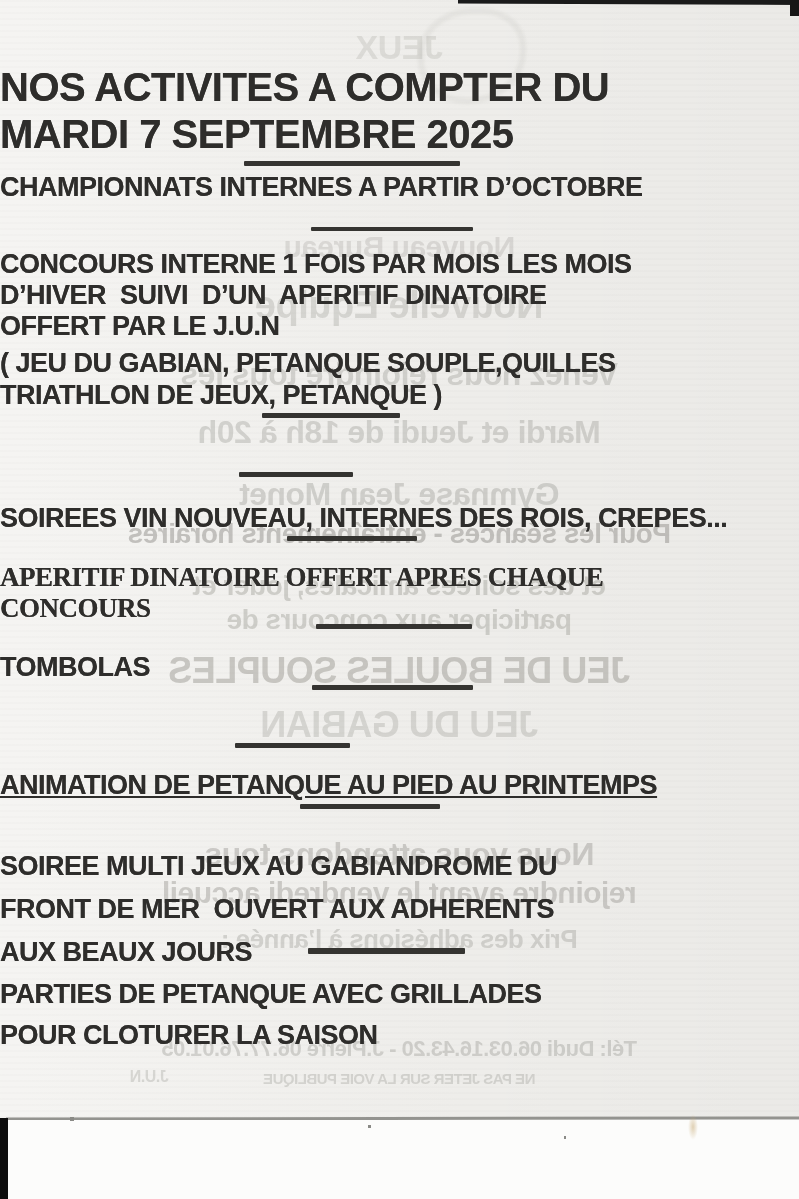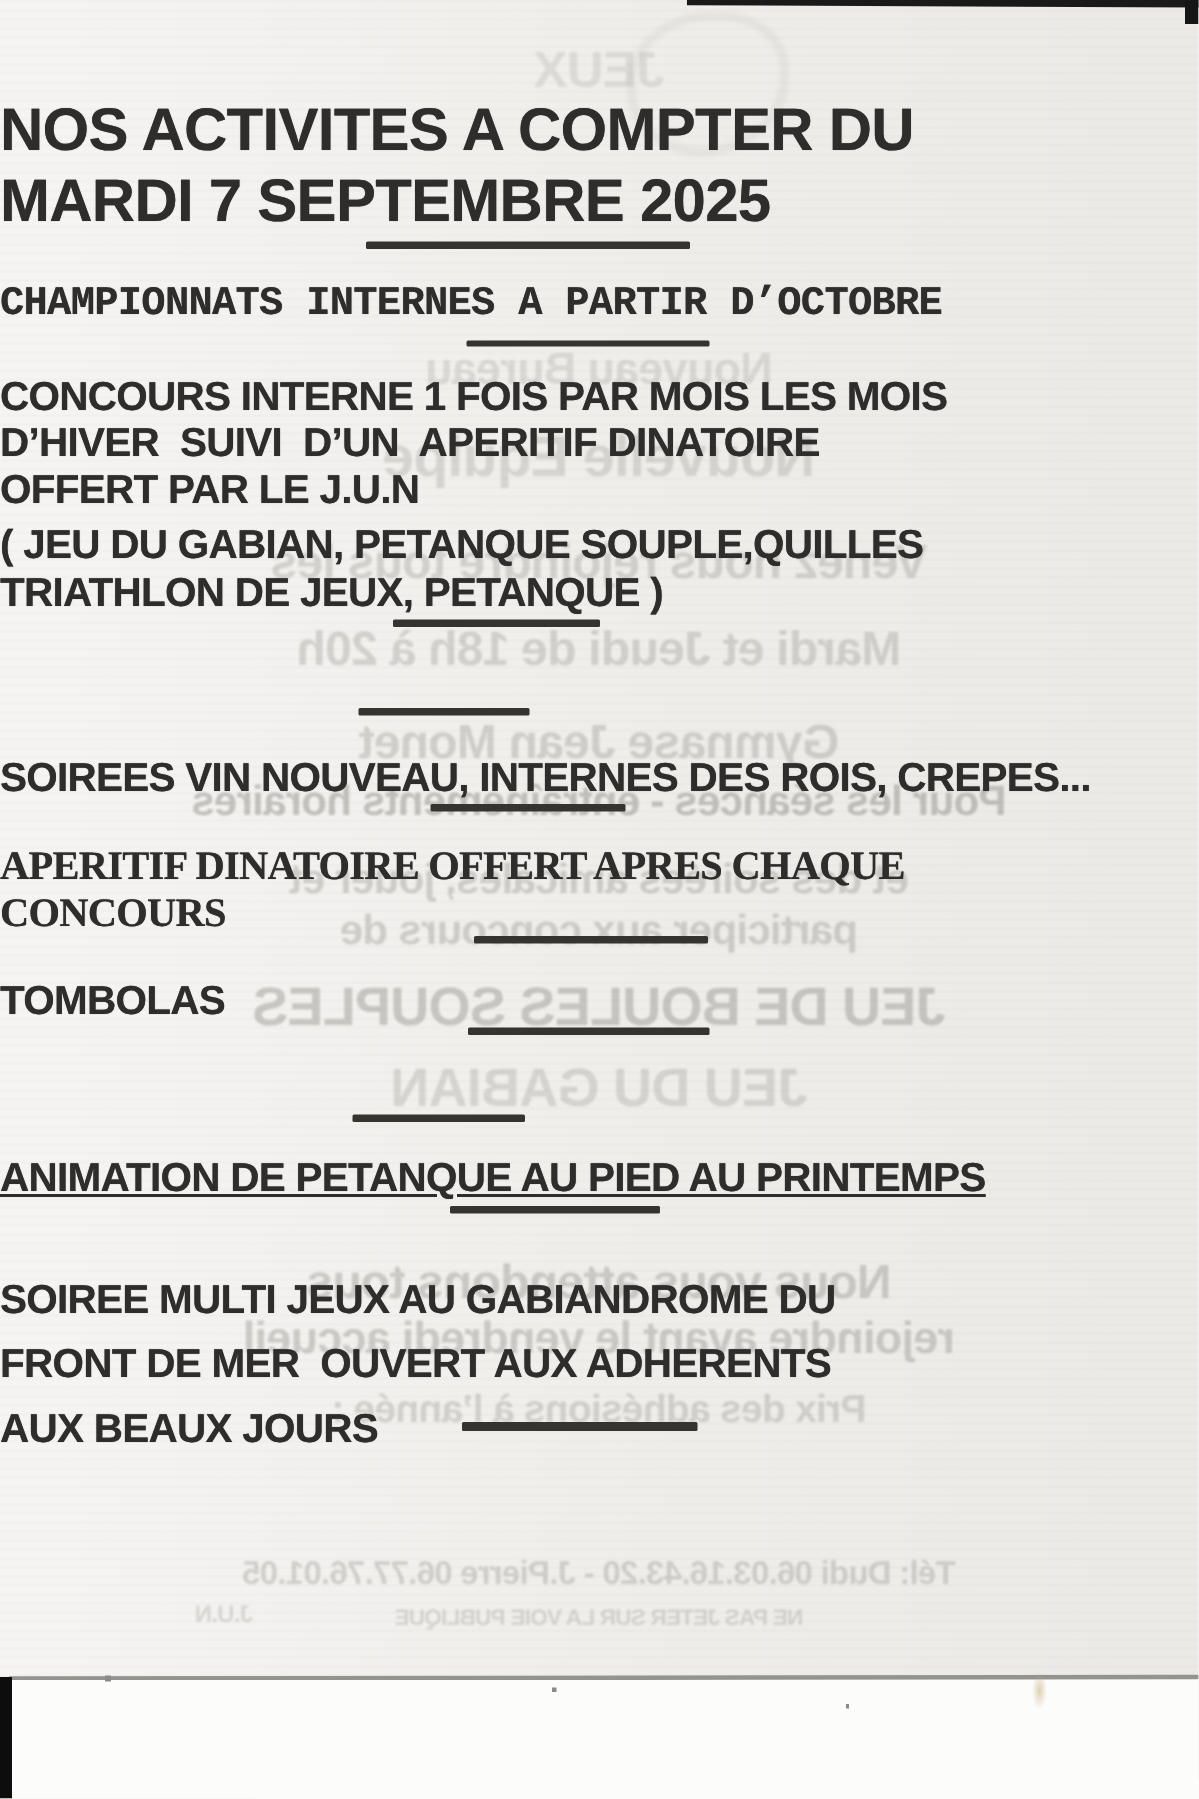--- a/index.html
+++ b/index.html
@@ -50,21 +50,21 @@
 
   
   .ink{
     position:absolute;left:0;width:100%;
     color:#2e2d2b;font-weight:bold;text-align:left;
     letter-spacing:-0.5px;white-space:pre-wrap;
     text-shadow:0 0 0.5px rgba(46,45,43,0.8);
   }
   .title{top:64px;font-size:40px;line-height:47px;}
   .sec{font-size:27px;line-height:31px;}
-  .sec-1{top:188px;font-family:Liberation Mono, monospace;}
+  .sec-1{top:172px;}
   .sec-2{top:249px;}
   .sec-3{top:347px;line-height:32px;}
   .sec-4{top:441px;}
   .sec-5{top:503px;}
   .sec-6{top:562px;font-family:Liberation Serif, serif;}
   .sec-7{top:652px;}
   .sec-8{top:710px;}
   .sec-9{top:770px;text-decoration:underline;}
   .sec-10{top:828px;line-height:43px;margin-top:17px;}
   .sec-11{top:974px;line-height:41px;}
@@ -159,20 +159,21 @@
   <div class="rule u-7"></div>
 
   <div class="rule u-8"></div>
 
   <div class="ink sec sec-9">ANIMATION DE PETANQUE AU PIED AU PRINTEMPS</div>
   <div class="rule u-9"></div>
 
   <div class="ink sec sec-10"><span>SOIREE MULTI JEUX AU GABIANDROME DU</span><br><span>FRONT DE MER  OUVERT AUX ADHERENTS</span><br><span>AUX BEAUX JOURS</span></div>
   <div class="rule u-10"></div>
 
+  <div class="ink sec sec-11"><span>PARTIES DE PETANQUE AVEC GRILLADES</span><br><span>POUR CLOTURER LA SAISON</span></div>
 
   <div class="edge-top"></div>
   <div class="edge-top-corner"></div>
 </div>
 
 <div class="paper-bottom-line"></div>
 <div class="below-paper"></div>
 <div class="corner-strip"></div>
 <div class="smudge"></div>
 <div class="speck s1"></div>

